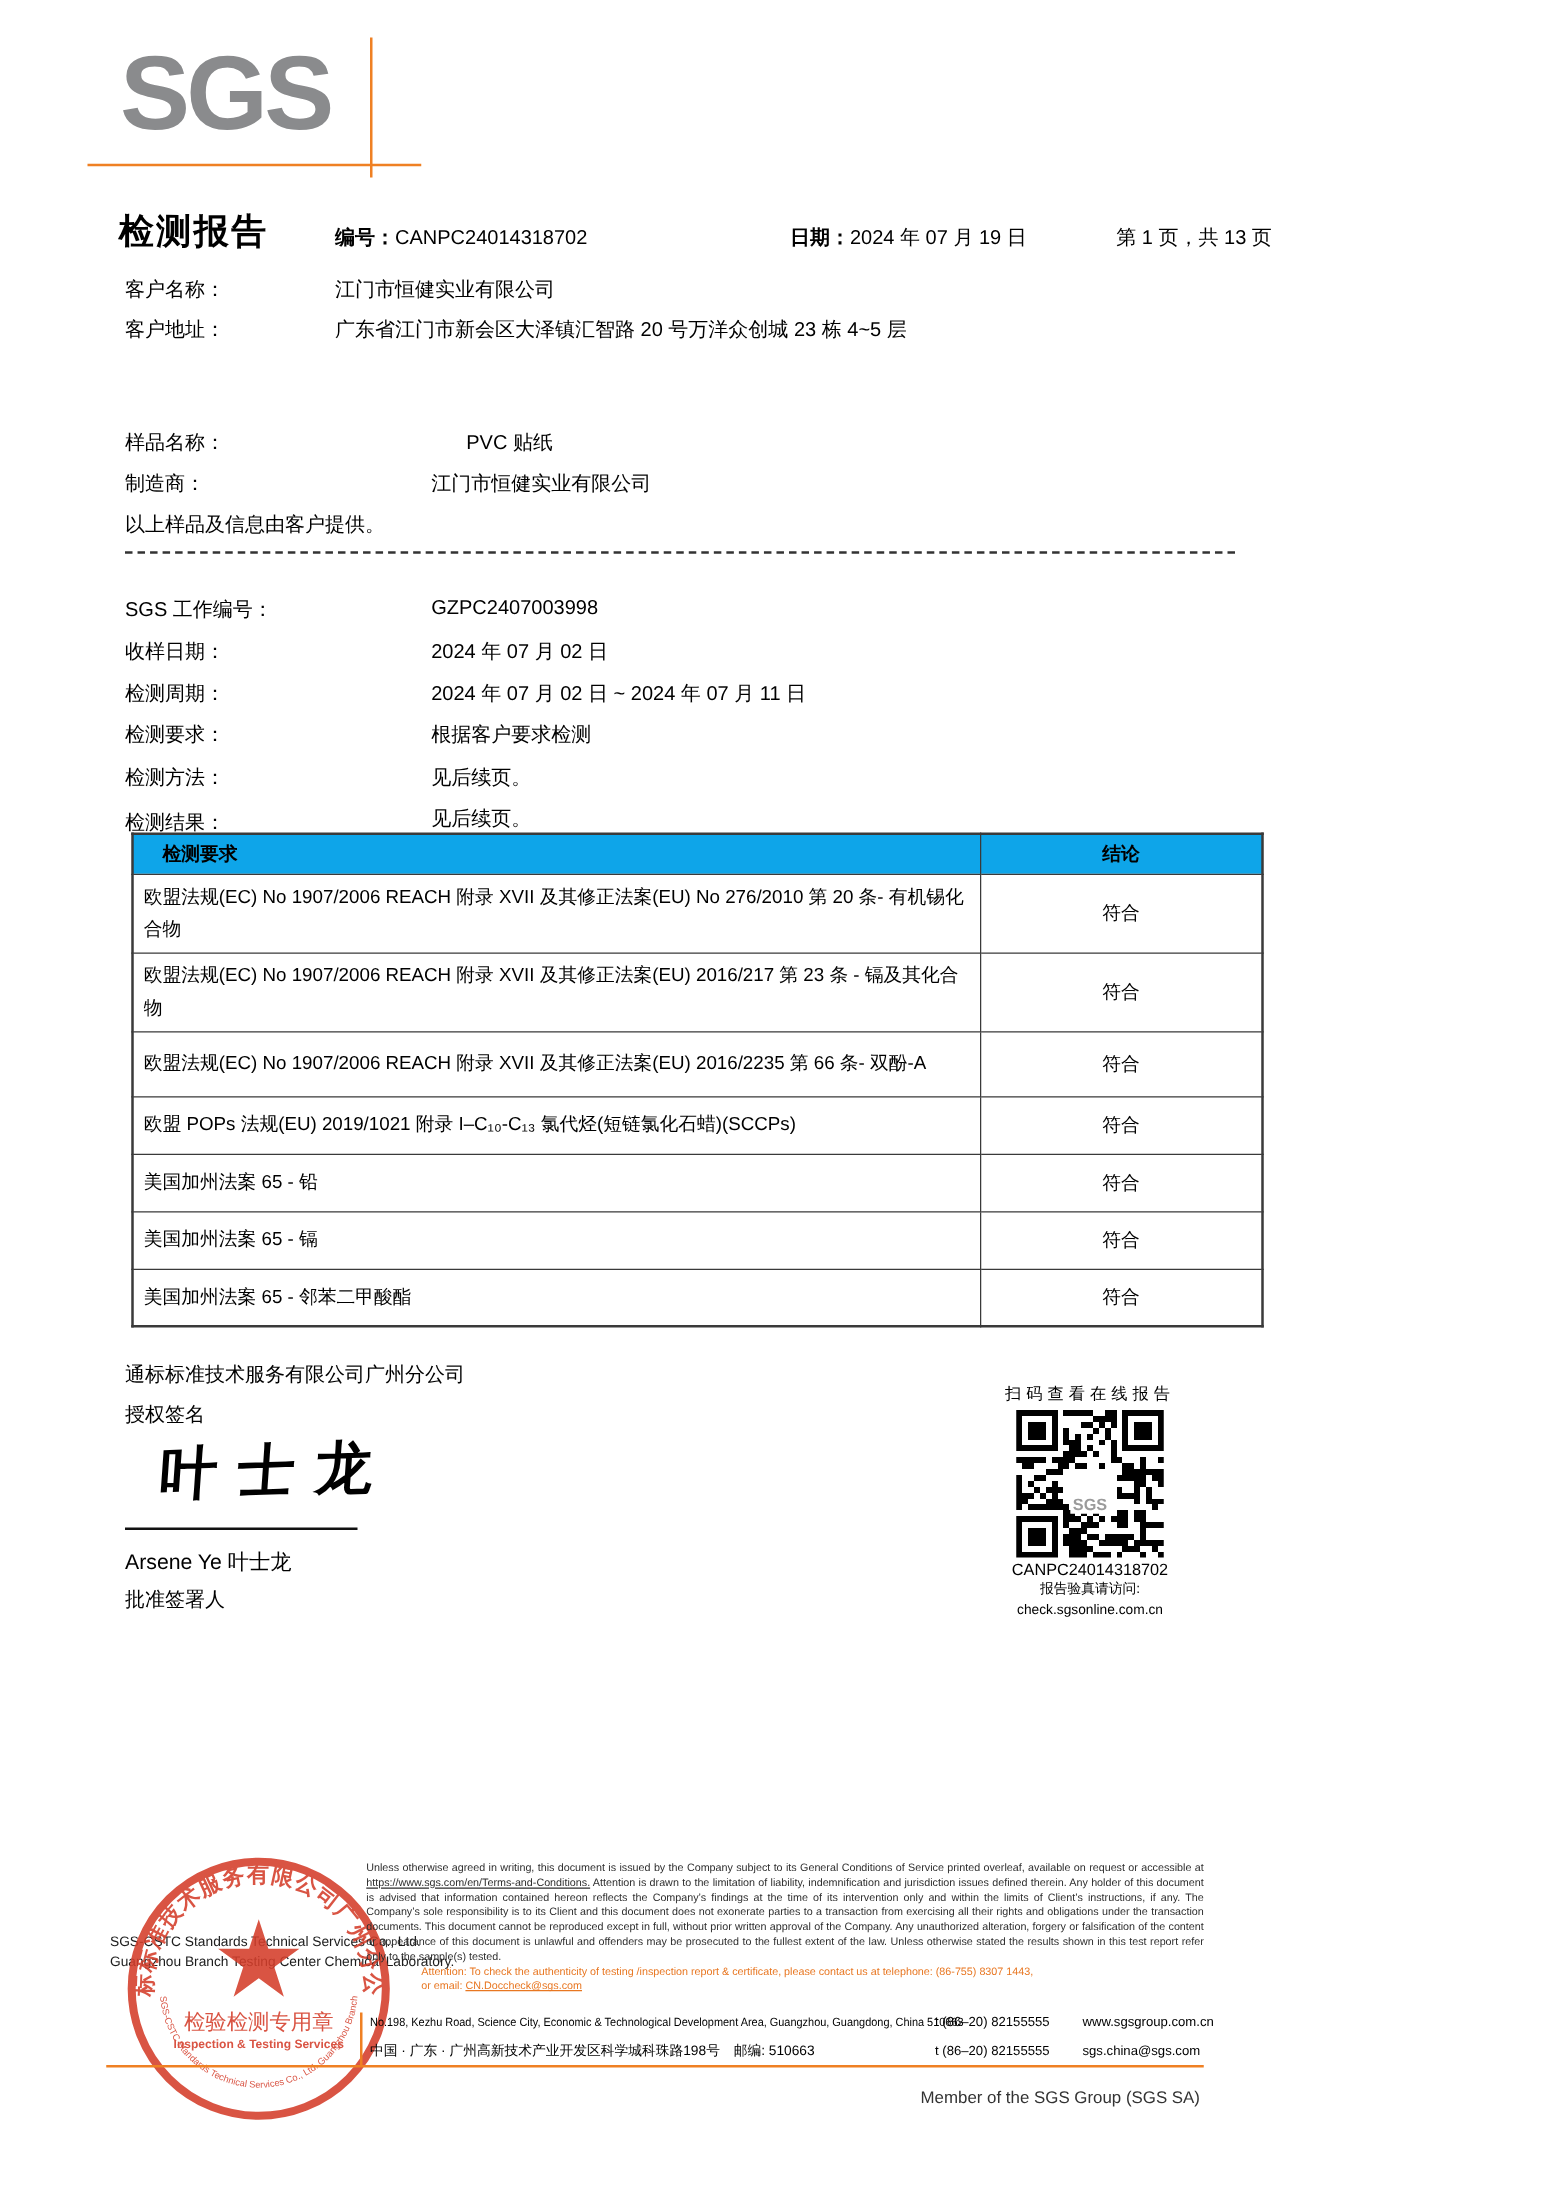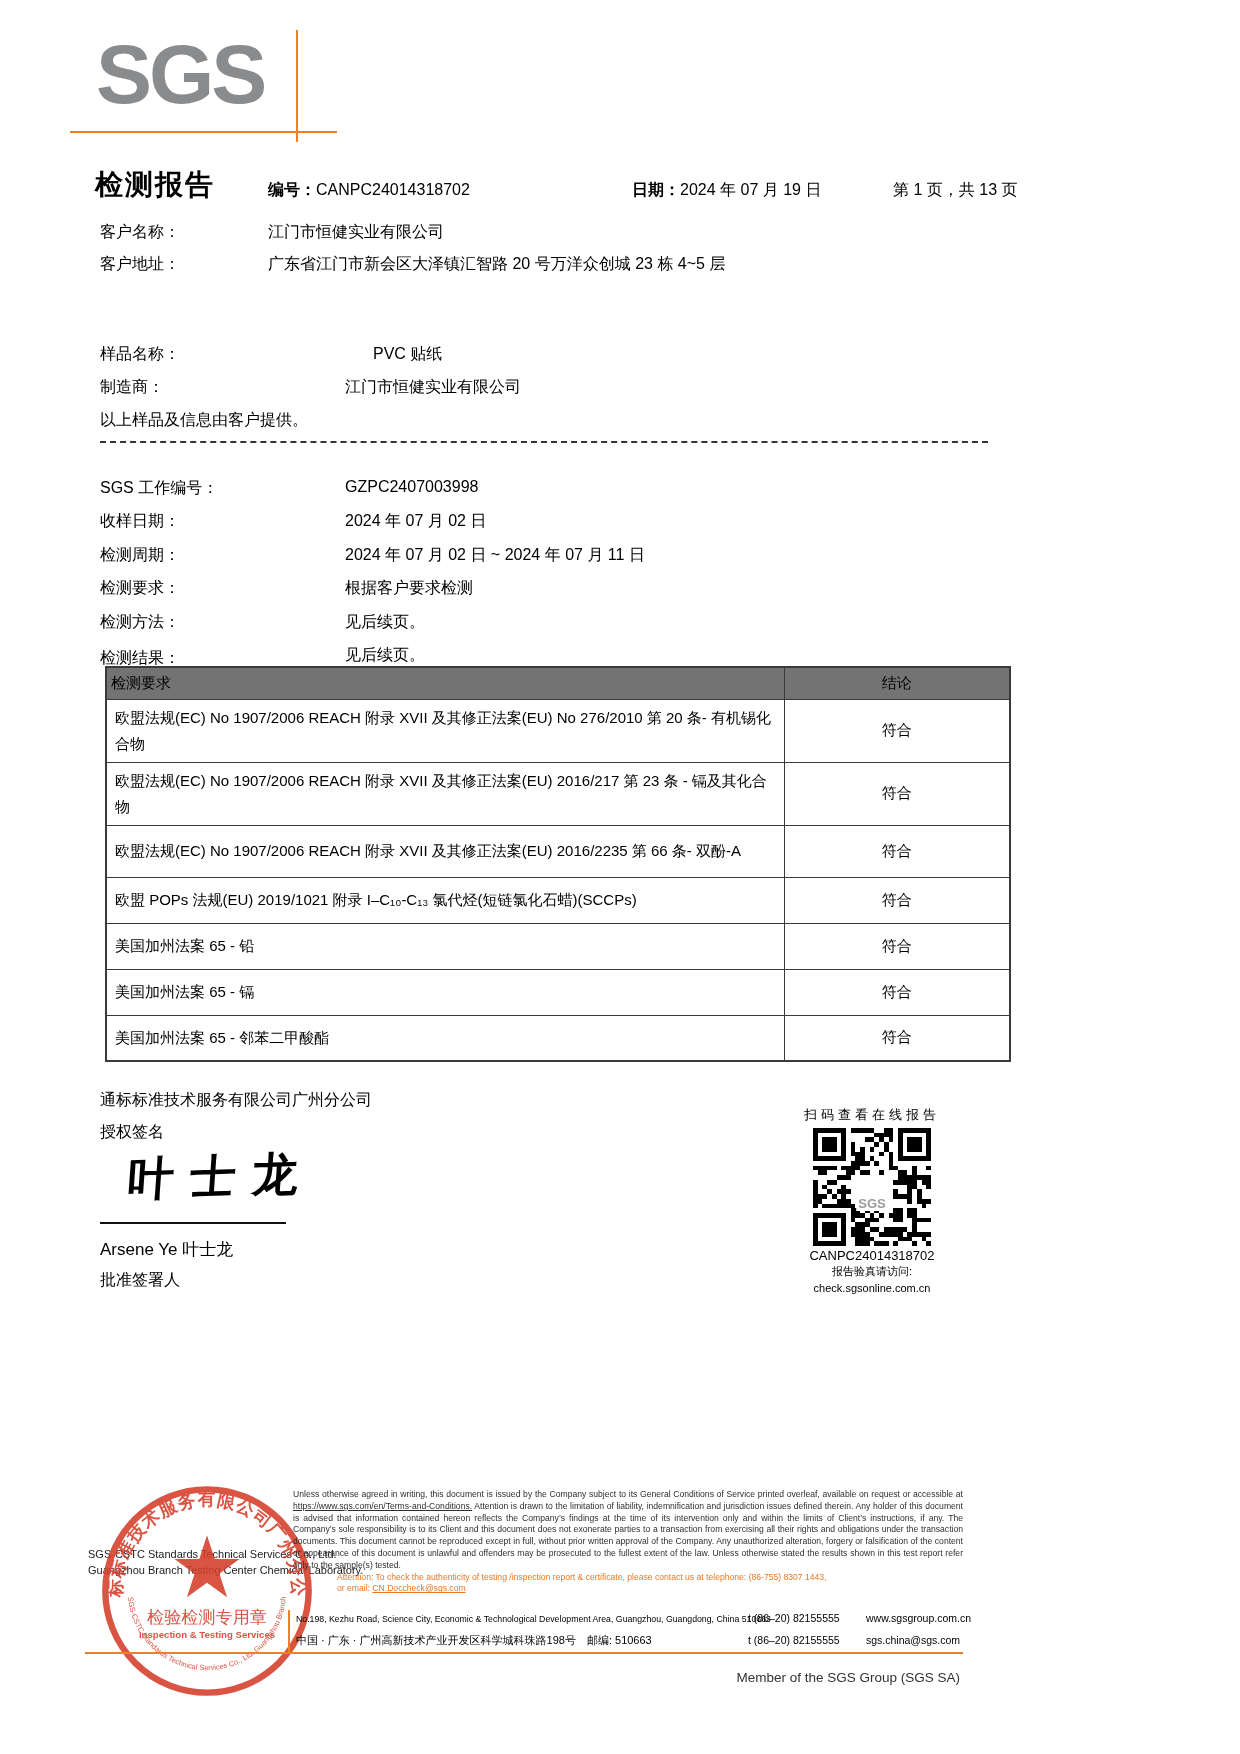--- a/index.html
+++ b/index.html
@@ -20,21 +20,21 @@
 
   .lbl { font-size:16px; }
   .val { font-size:16px; }
 
   .dashline { left:100px; top:441px; width:888px; border-top:2px dashed #333; }
 
   
   .rtable-wrap { left:105px; top:666px; width:906px; }
   table.rtable { width:100%; border-collapse:collapse; table-layout:fixed; border:2px solid #3a3a3a; }
   table.rtable th, table.rtable td { border:1px solid #3a3a3a; font-size:15px; vertical-align:middle; }
-  table.rtable th { background:#737373; height:32px; text-align:left; padding:4px 4px; font-weight:normal; }
+  table.rtable th { background:#0ea5e9; height:32px; text-align:left; padding:4px 23px; font-weight:bold; }
   table.rtable th.ccol, table.rtable td.ccol { width:226px; text-align:center; }
   table.rtable td.req { padding:5px 8px; line-height:26px; }
   table.rtable tr.tall td { height:52px; }
   table.rtable tr.short td { height:46px; }
 
   
   .sig-script { left:128px; top:1146px; font-size:46px; font-weight:bold; letter-spacing:16px; transform:rotate(-2deg) skewX(-6deg); font-family:"DejaVu Serif","Liberation Serif",serif; }
   .sig-line { left:100px; top:1222px; width:186px; height:2px; background:#111; }
 
   

